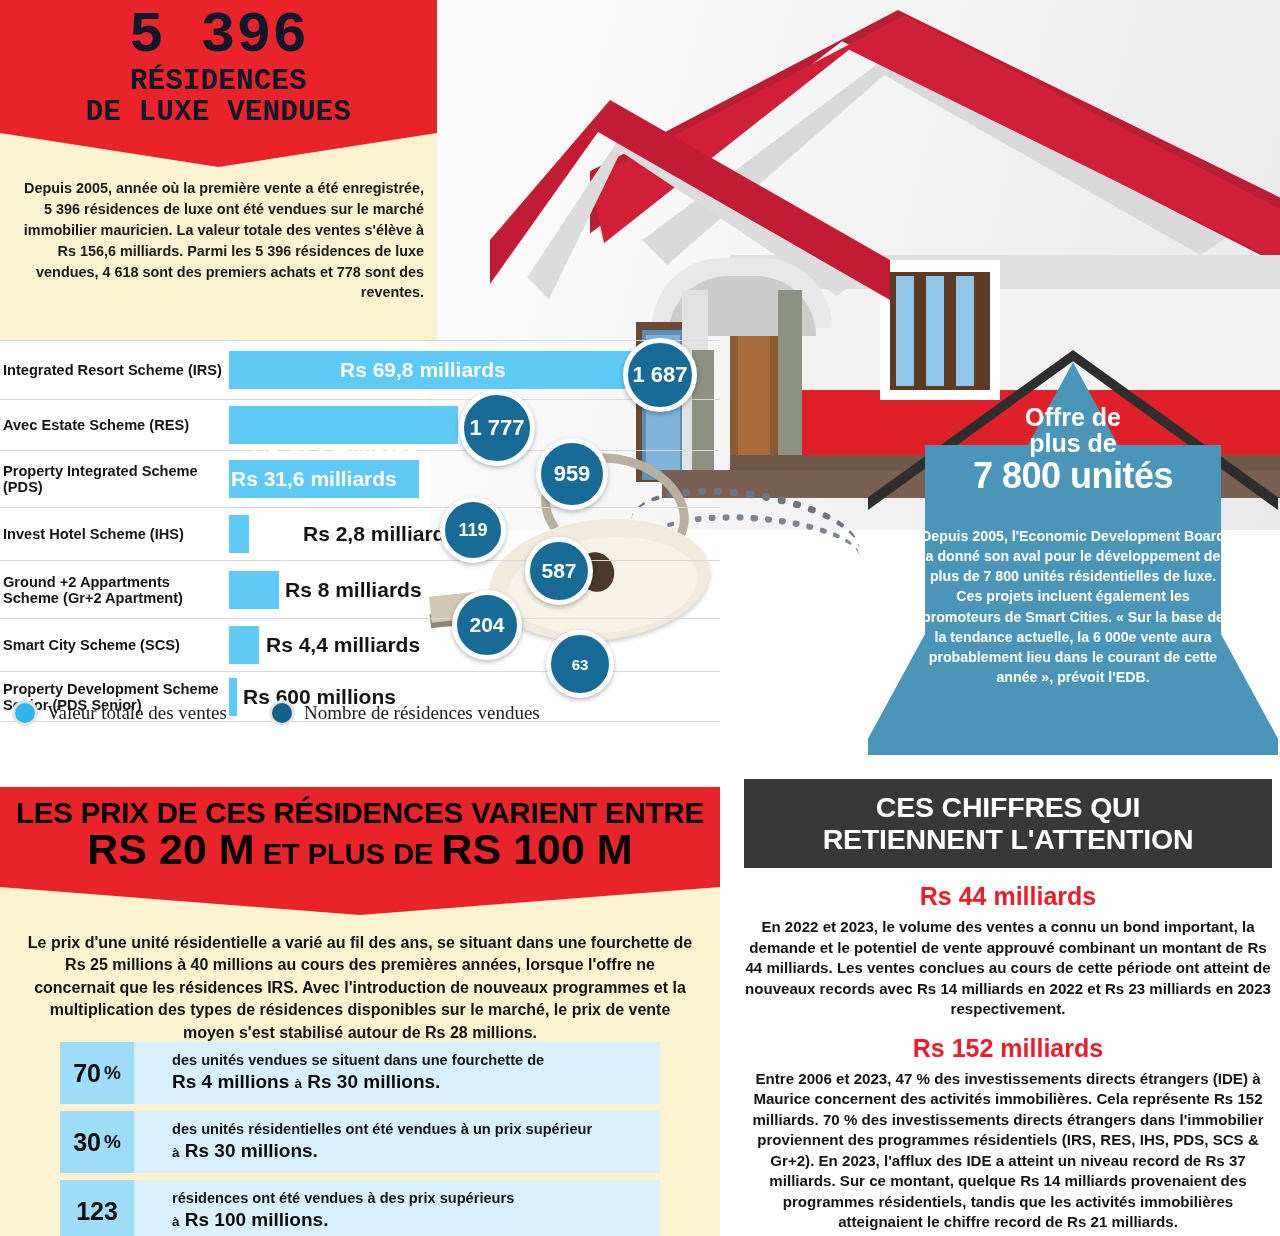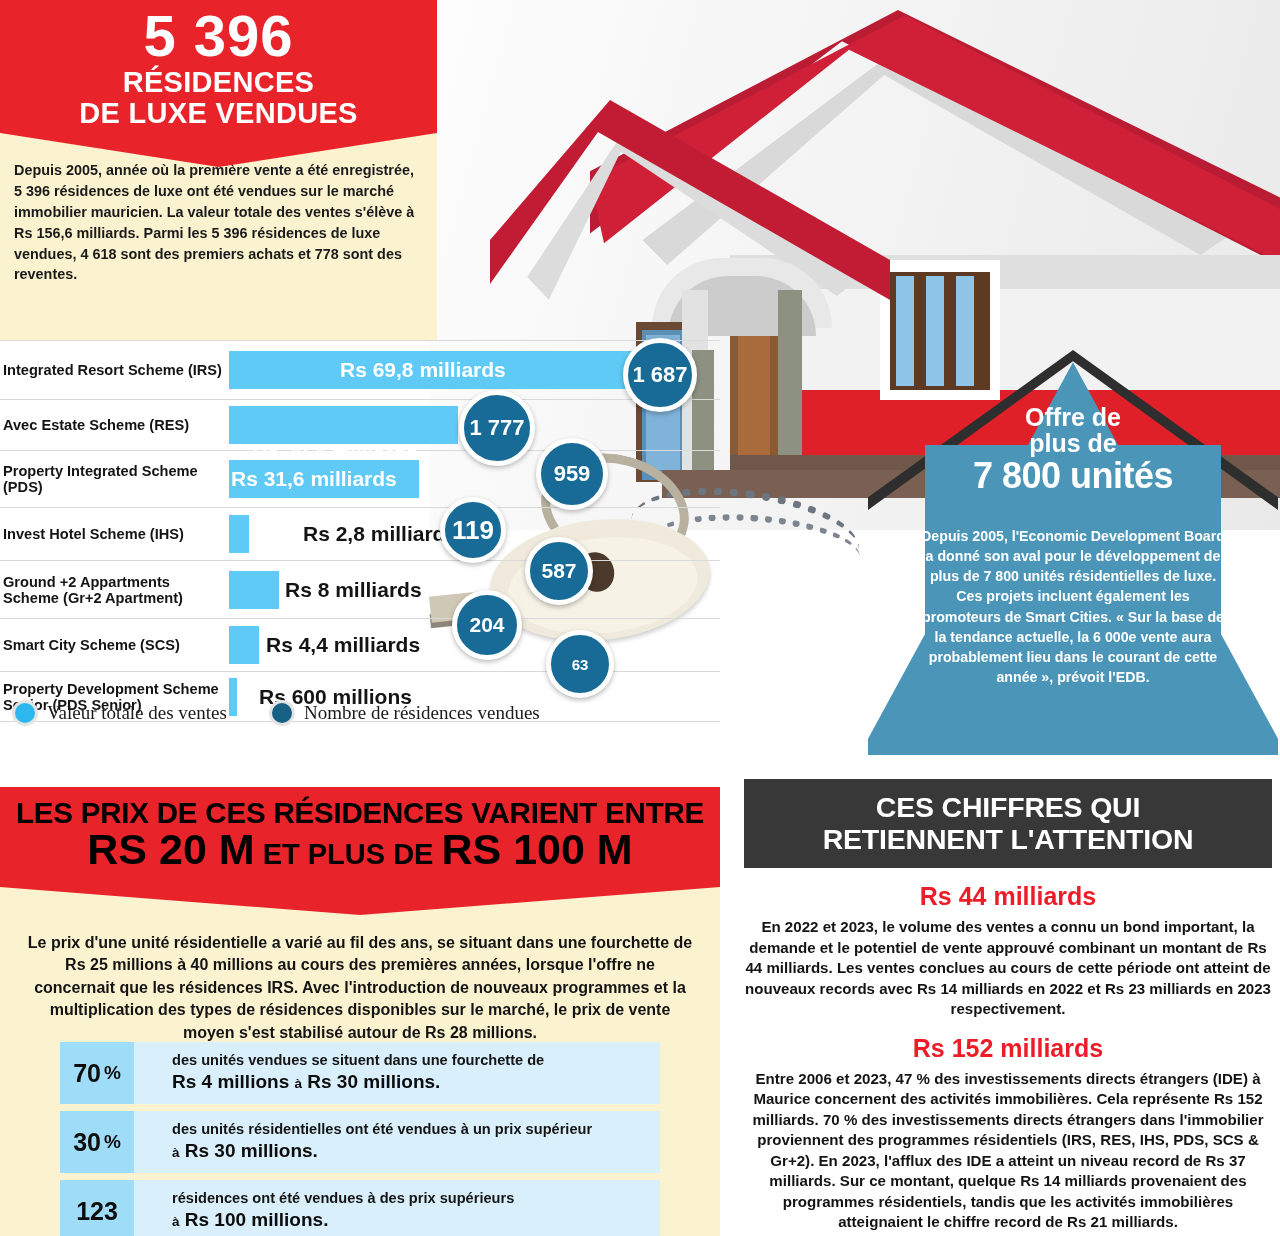--- a/index.html
+++ b/index.html
@@ -61,36 +61,36 @@
   .key-shaft2 { position:absolute; left:0px; top:148px; width:120px; height:14px; background:#8d8679; transform: rotate(-6deg); }
   .key-ring { position:absolute; left:110px; top:-5px; width:150px; height:110px; border:9px solid #b9b1a0; border-radius:50%; transform: rotate(15deg); border-bottom-color:transparent; }
   .key-chain { position:absolute; left:200px; top:30px; width:230px; height:90px; border-top:8px dotted #6d7680; border-radius:50%; transform: rotate(8deg); }
   .key-chain2 { position:absolute; left:215px; top:55px; width:215px; height:70px; border-top:7px dotted #7d8690; border-radius:50%; transform: rotate(4deg); }
 
   
   .hdr-red {
     position: absolute; left: 0; top: 0; width: 437px; height: 133px;
     background: #e8232a;
     clip-path: polygon(0 0, 100% 0, 100% 100%, 50% 128%, 0 100%);
-    color: #ffffff; text-align: center;
+    color: #0f172a; text-align: center; font-family: Liberation Mono, monospace;
   }
   .hdr-red .big { font-size: 58px; font-weight: 800; line-height: .95; padding-top: 8px; letter-spacing: 1px; }
   .hdr-red .sub { font-size: 29px; font-weight: 800; line-height: 1.05; margin-top: 4px; letter-spacing: .3px; }
 
   .cream-panel {
     position: absolute; left: 0; top: 133px; width: 437px; height: 207px;
     background: #fbf2cf;
   }
   .cream-notch {
     position:absolute; left:0; top:133px; width:437px; height:34px; background:#e8232a;
     clip-path: polygon(0 0, 100% 0, 100% 0, 50% 100%, 0 0);
   }
   .cream-text {
-    position: absolute; left: 14px; top: 27px; width: 410px;
-    font-size: 14.4px; font-weight: 700; line-height: 1.45; color: #1a1a1a; text-align: left;
+    position: absolute; left: 14px; top: 45px; width: 410px;
+    font-size: 14.4px; font-weight: 700; line-height: 1.45; color: #1a1a1a; text-align: right;
   }
 
   
   .chart { position: absolute; left: 0; top: 340px; width: 720px; height: 352px; }
   .row { position: absolute; left: 0; width: 720px; border-bottom: 1px solid #d9d9d9; }
   .row:first-child { border-top: 1px solid #d9d9d9; }
   .row-label {
     position: absolute; left: 3px; top: 50%; transform: translateY(-50%);
     width: 222px; font-size: 14.6px; font-weight: 700; color: #141414; line-height: 1.12;
   }
@@ -274,28 +274,28 @@
 
     <div class="row" style="top:279px; height:53px;">
       <div class="row-label">Smart City Scheme (SCS)</div>
       <div class="bar" style="width:30px;"></div>
       <div class="bar-value outside" style="left:266px;">Rs 4,4 milliards</div>
     </div>
 
     <div class="row" style="top:332px; height:50px;">
       <div class="row-label">Property Development Scheme Senior (PDS Senior)</div>
       <div class="bar" style="width:8px;"></div>
-      <div class="bar-value outside" style="left:243px;margin-left:16px;">Rs 600 millions</div>
+      <div class="bar-value outside" style="left:243px;">Rs 600 millions</div>
     </div>
   </div>
 
   <div class="bubble" style="left:623px; top:338px; width:74px; height:74px; font-size:22px;">1 687</div>
   <div class="bubble" style="left:459px; top:390px; width:76px; height:76px; font-size:22px;">1 777</div>
   <div class="bubble" style="left:536px; top:438px; width:72px; height:72px; font-size:22px;">959</div>
-  <div class="bubble" style="left:440px; top:497px; width:66px; height:66px; font-size:26px;">119</div>
+  <div class="bubble" style="left:440px; top:497px; width:66px; height:66px; font-size:18px;">119</div>
   <div class="bubble" style="left:525px; top:537px; width:68px; height:68px; font-size:21px;">587</div>
   <div class="bubble" style="left:452px; top:590px; width:70px; height:70px; font-size:21px;">204</div>
   <div class="bubble" style="left:546px; top:630px; width:68px; height:68px; font-size:15px;">63</div>
 
   <div class="legend">
     <div class="legend-item">
       <div class="lg-dot light"></div>
       <div class="lg-text">Valeur totale des ventes</div>
     </div>
     <div class="legend-gap"></div>

